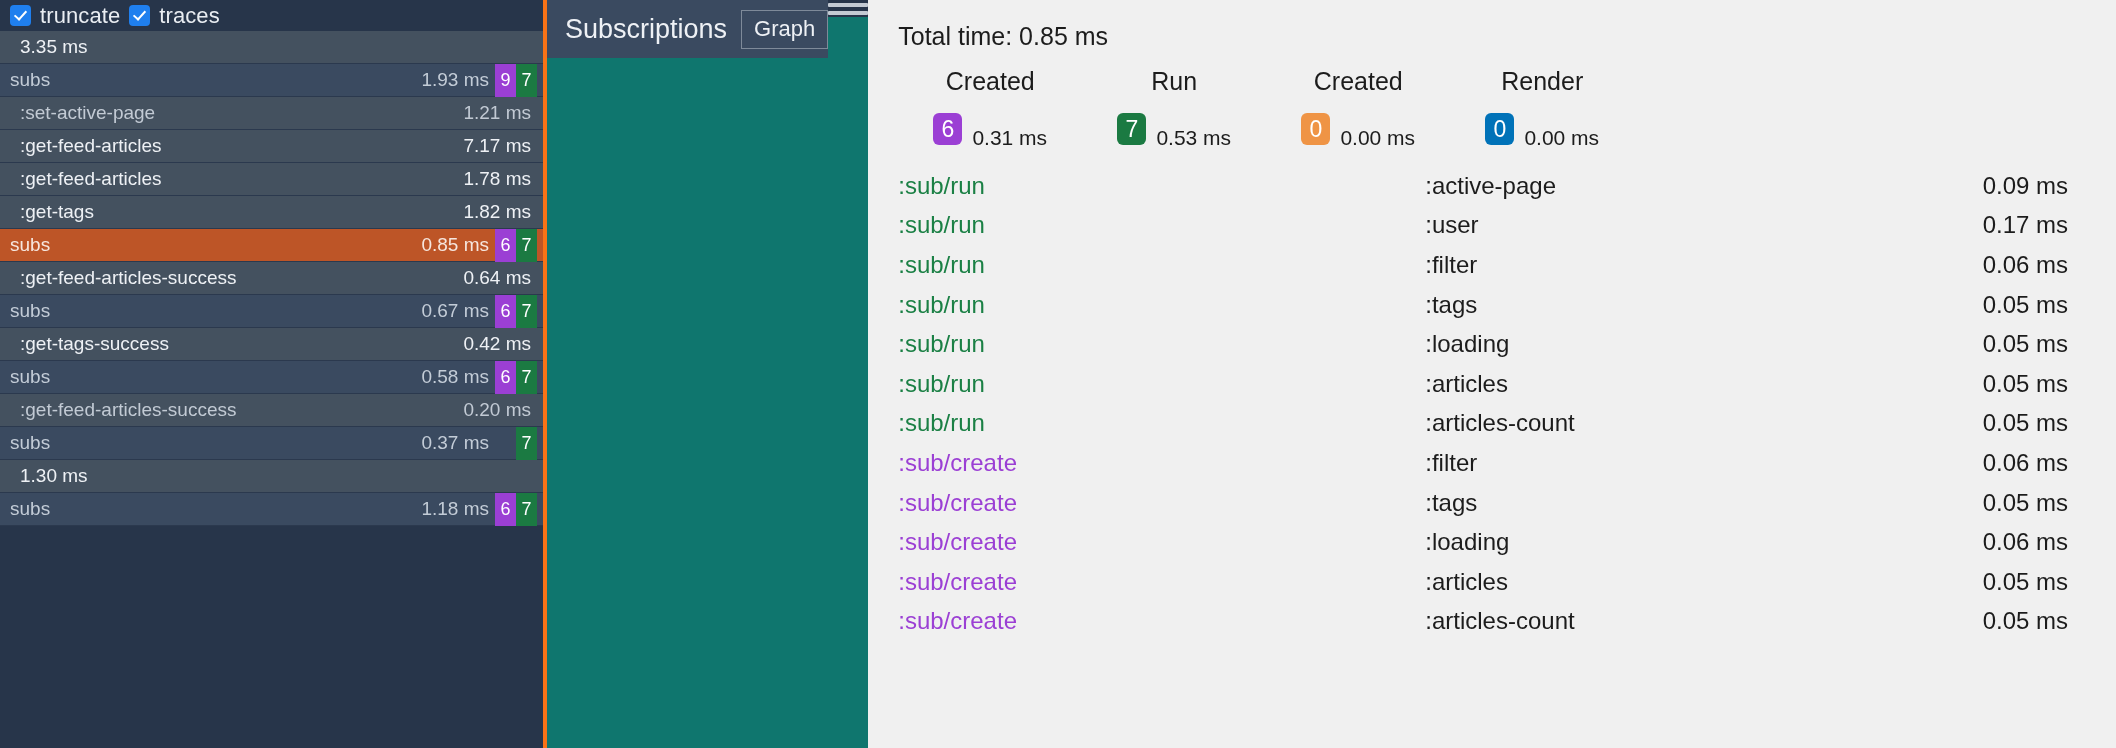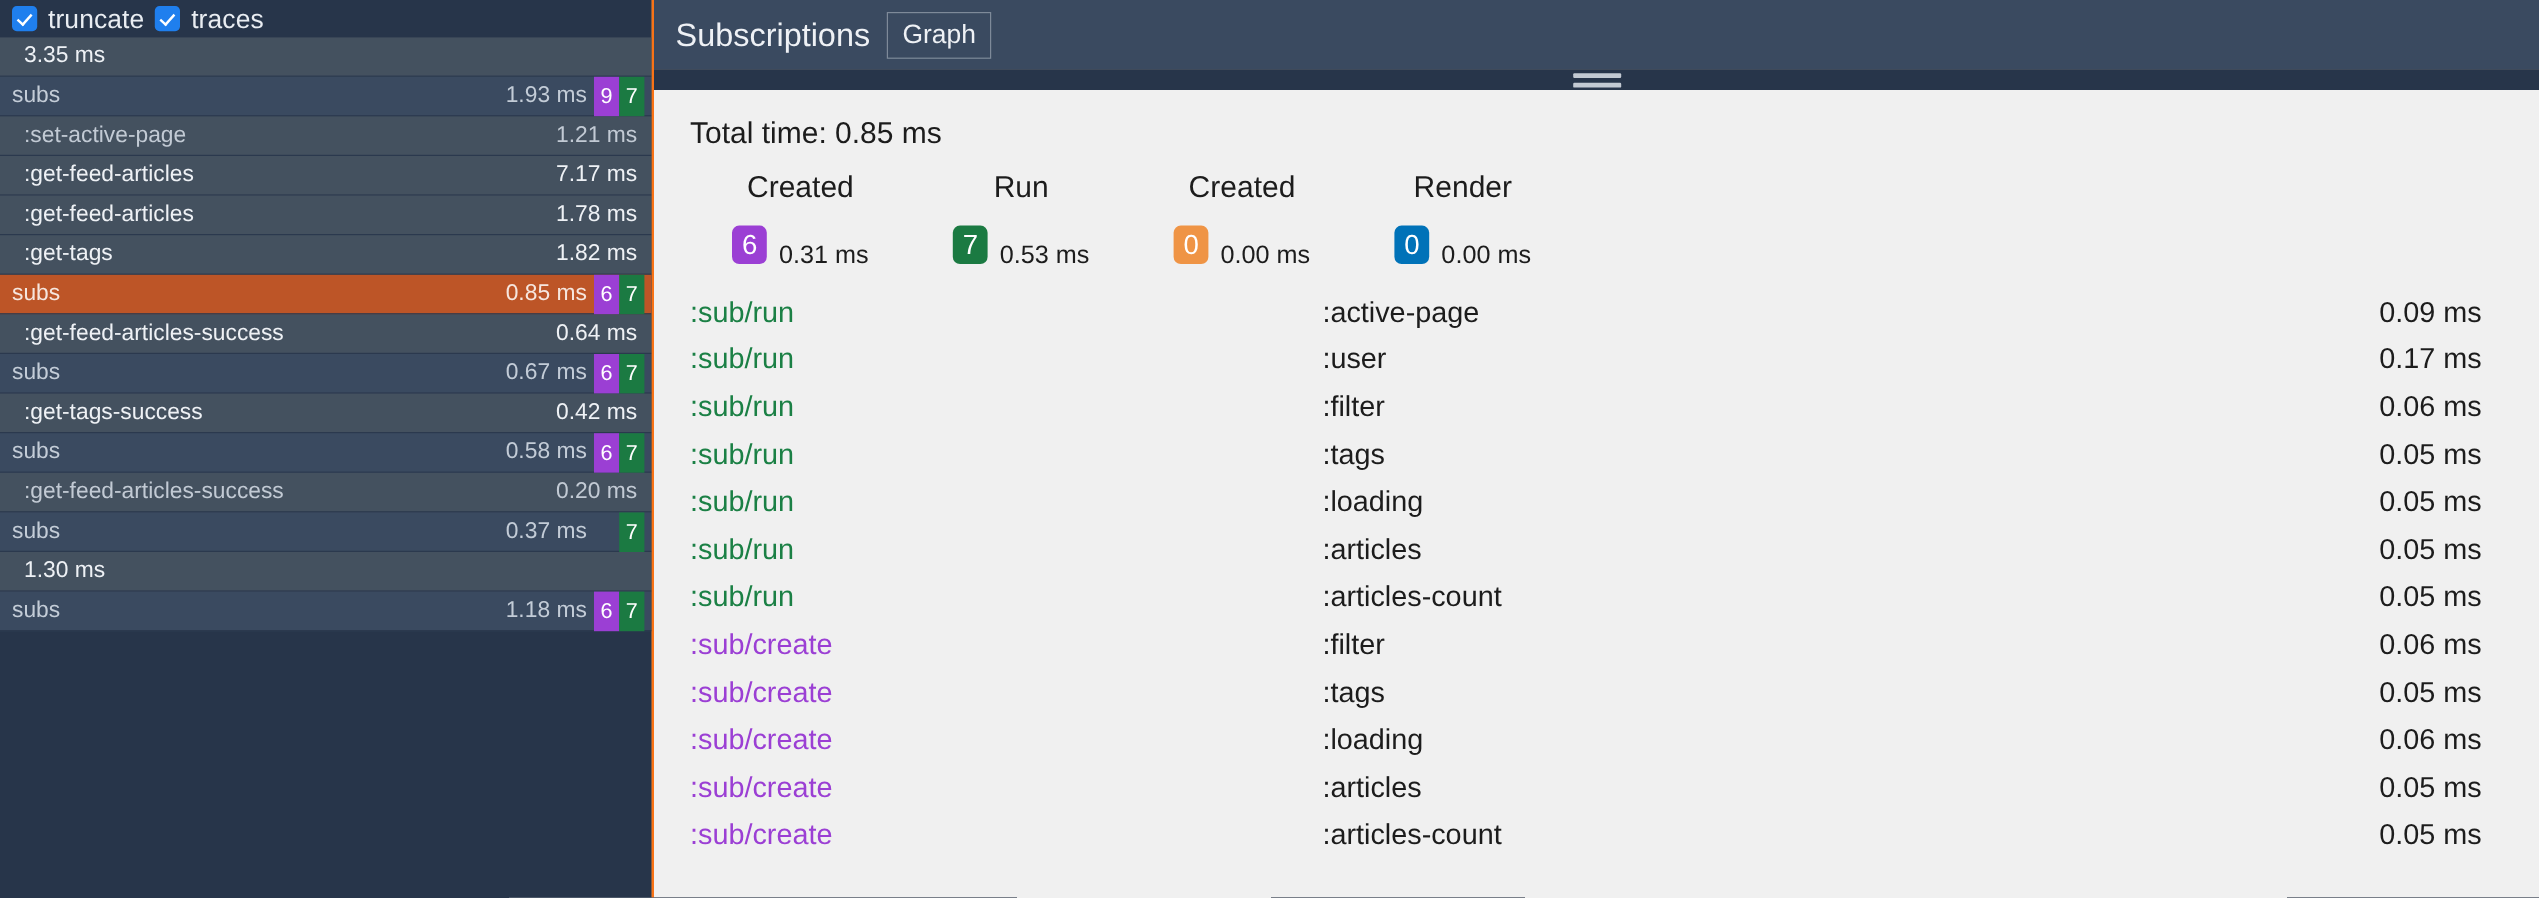--- a/index.html
+++ b/index.html
@@ -29,21 +29,21 @@
     height: 31px;
     flex: 0 0 31px;
     display: flex;
     align-items: center;
     padding-left: 10px;
     gap: 9px;
     background: #27354a;
   }
   .chk-wrap {
     display: flex;
-    align-items: center;
+    align-items: flex-start;
     gap: 9px;
   }
   .chk {
     width: 21px; height: 21px;
     border-radius: 4px;
     background: #1f7fee;
     position: relative;
     flex: 0 0 21px;
   }
   .chk::after {
@@ -125,24 +125,23 @@
     font-family: "Liberation Sans", sans-serif;
   }
   .ep-badge.purple { background: #9b3fd4; }
   .ep-badge.green  { background: #1b7a42; }
   .ep-badge.blank  { background: transparent; width: 21px; }
 
   
   .panel {
     flex: 1 1 auto;
     height: 748px;
-    background: #737373;
-    display: flex;
-    flex-direction: column;
-    border-left: 2px solid #f97316;
+    background: #0f766e;
+    display: flex;
+    border-left: 4px solid #f97316;
     overflow: hidden;
   }
   .panel-header {
     height: 58px;
     flex: 0 0 58px;
     background: #3a4a60;
     display: flex;
     align-items: center;
     padding-left: 18px;
     gap: 14px;

